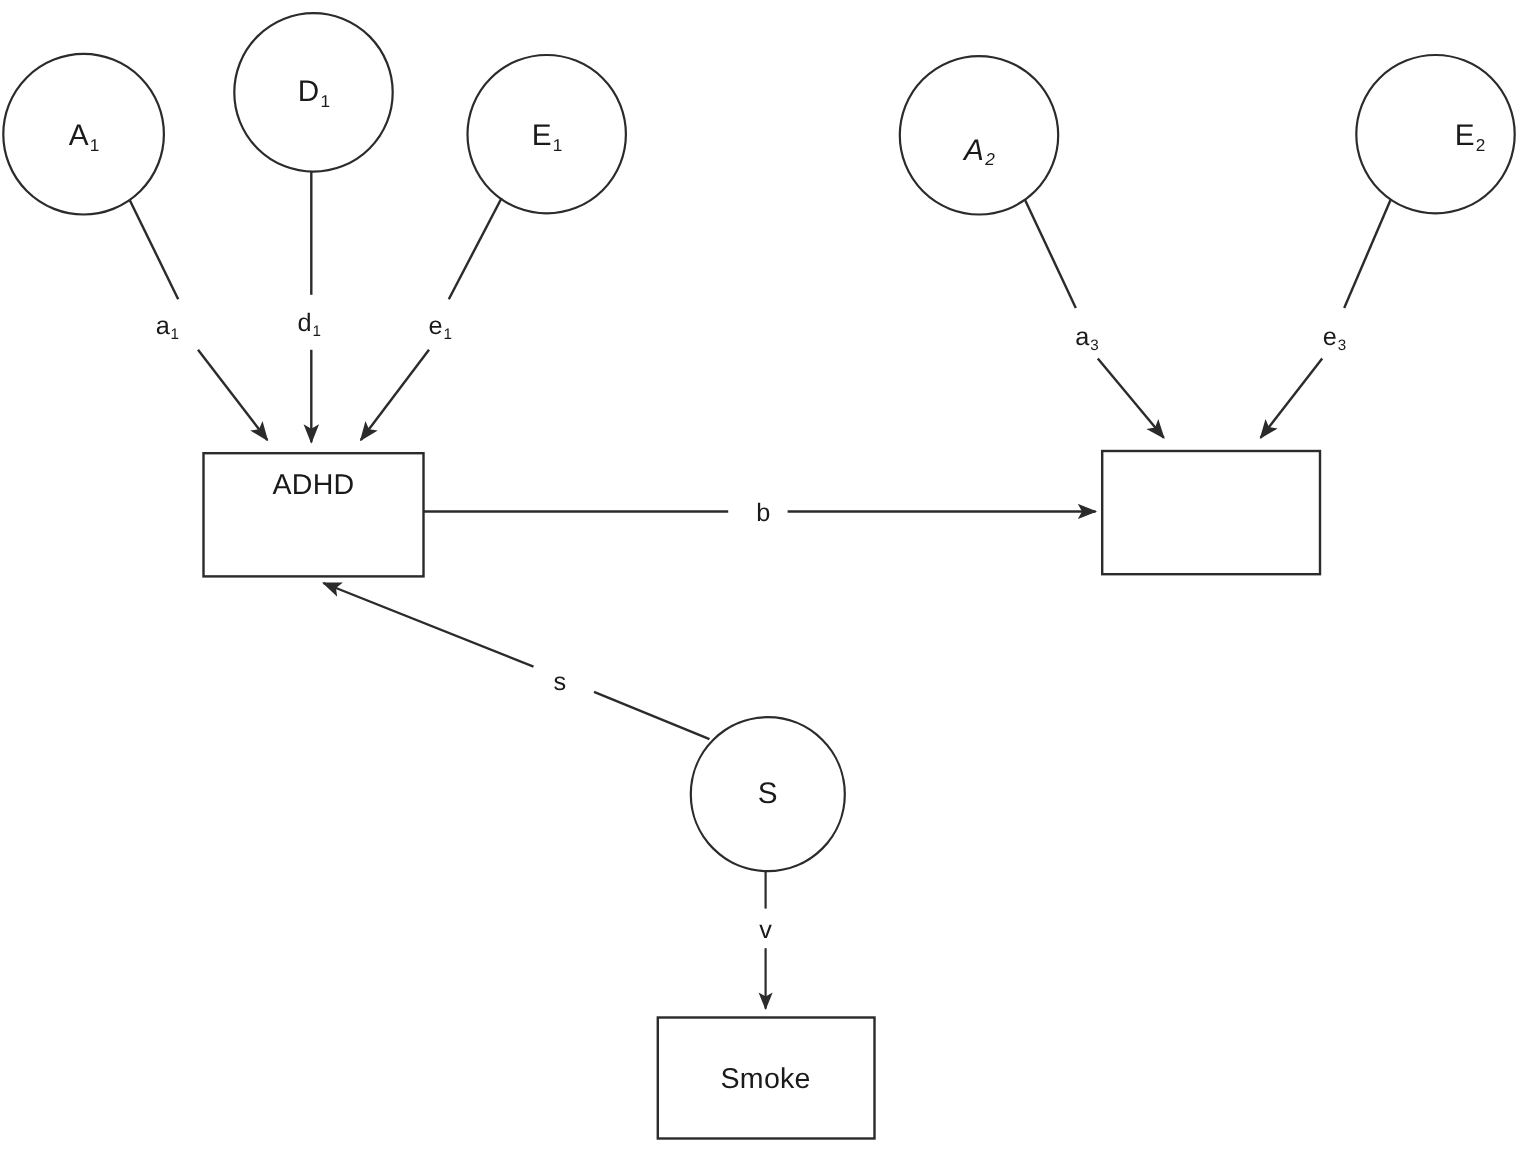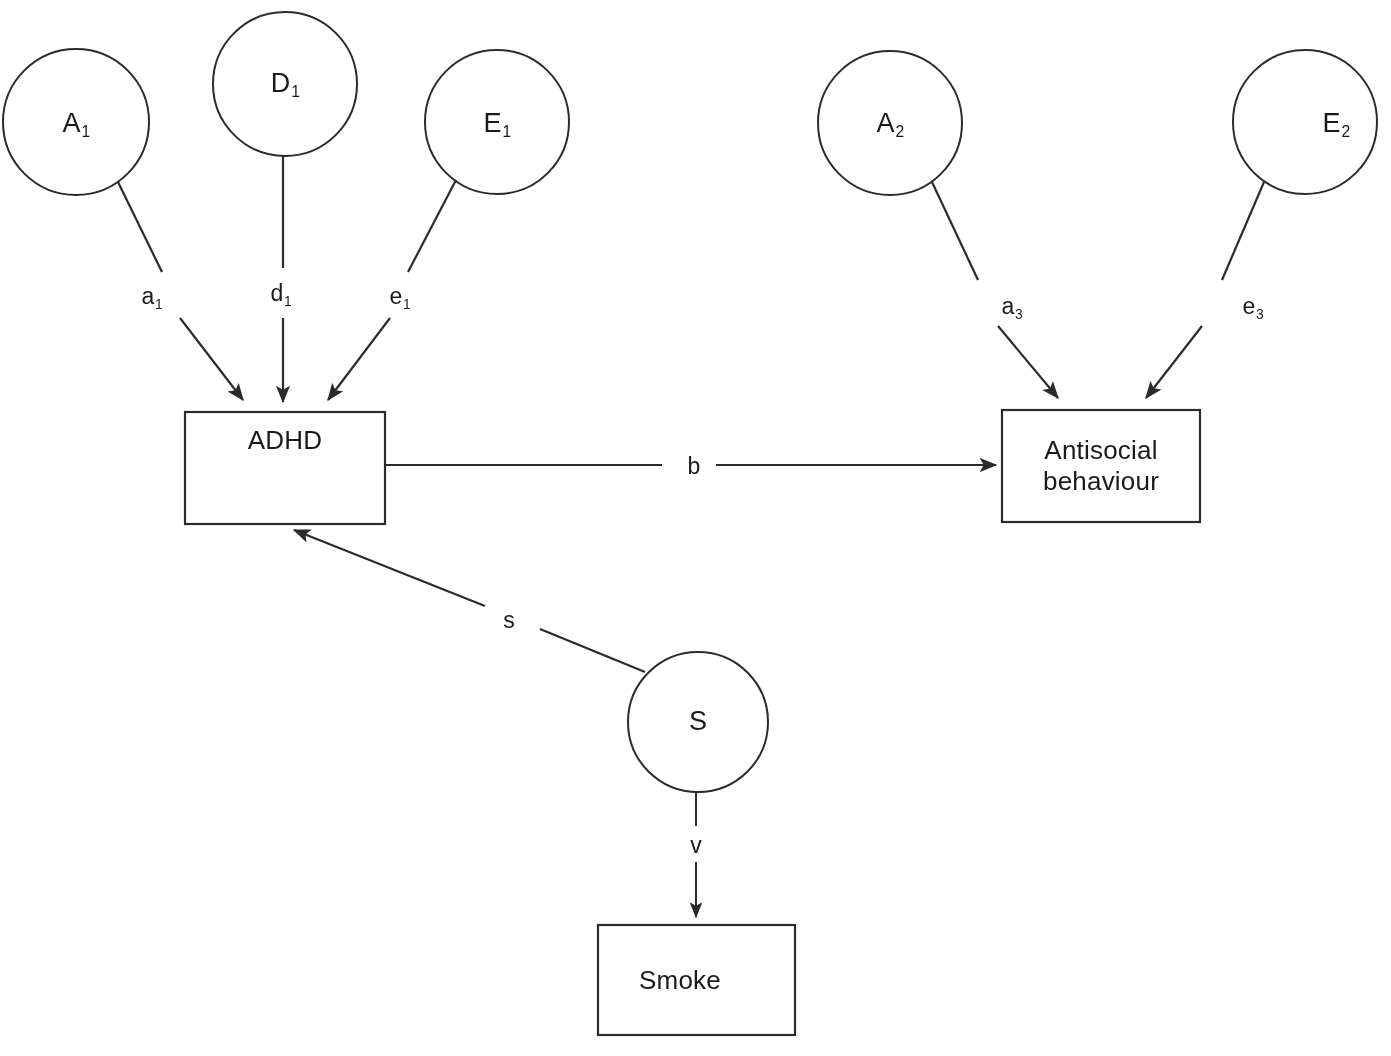--- a/index.html
+++ b/index.html
@@ -136,54 +136,50 @@
 
   <div class="node-label" style="left:76px;  top:124px;">
     <span>A</span><sub>1</sub>
   </div>
   <div class="node-label" style="left:285px; top:84px;">
     <span>D</span><sub>1</sub>
   </div>
   <div class="node-label" style="left:497px; top:124px;">
     <span>E</span><sub>1</sub>
   </div>
-  <div class="node-label" style="left:890px; top:124px;">
+  <div class="node-label" style="left:890px; top:137px;font-style:italic;">
     <span>A</span><sub>2</sub>
   </div>
   <div class="node-label" style="left:1336px; top:124px;">
     <span>E</span><sub>2</sub>
   </div>
   <div class="node-label" style="left:698px; top:722px;">
     <span>S</span>
   </div>
 
   <div class="node-label box-label" style="left:285px; top:440px;">
     <span>ADHD</span>
   </div>
-  <div class="node-label box-label" style="left:1101px; top:466px;">
-    <span>Antisocial</span><br>
-    <span>behaviour</span>
-  </div>
-  <div class="node-label box-label" style="left:680px; top:980px;text-align:center;">
+  <div class="node-label box-label" style="left:696px; top:980px;text-align:center;">
     <span>Smoke</span>
   </div>
 
   <div class="path-label" style="left:152px; top:296px;">
     <span>a</span><sub>1</sub>
   </div>
   <div class="path-label" style="left:281px; top:293px;">
     <span>d</span><sub>1</sub>
   </div>
   <div class="path-label" style="left:400px; top:296px;">
     <span>e</span><sub>1</sub>
   </div>
-  <div class="path-label" style="left:1012px; top:306px;">
+  <div class="path-label" style="left:988px; top:306px;">
     <span>a</span><sub>3</sub>
   </div>
-  <div class="path-label" style="left:1253px; top:306px;">
+  <div class="path-label" style="left:1213px; top:306px;">
     <span>e</span><sub>3</sub>
   </div>
   <div class="path-label" style="left:694px; top:466px;">
     <span>b</span>
   </div>
   <div class="path-label" style="left:509px; top:620px;">
     <span>s</span>
   </div>
   <div class="path-label" style="left:696px; top:845px;">
     <span>v</span>

